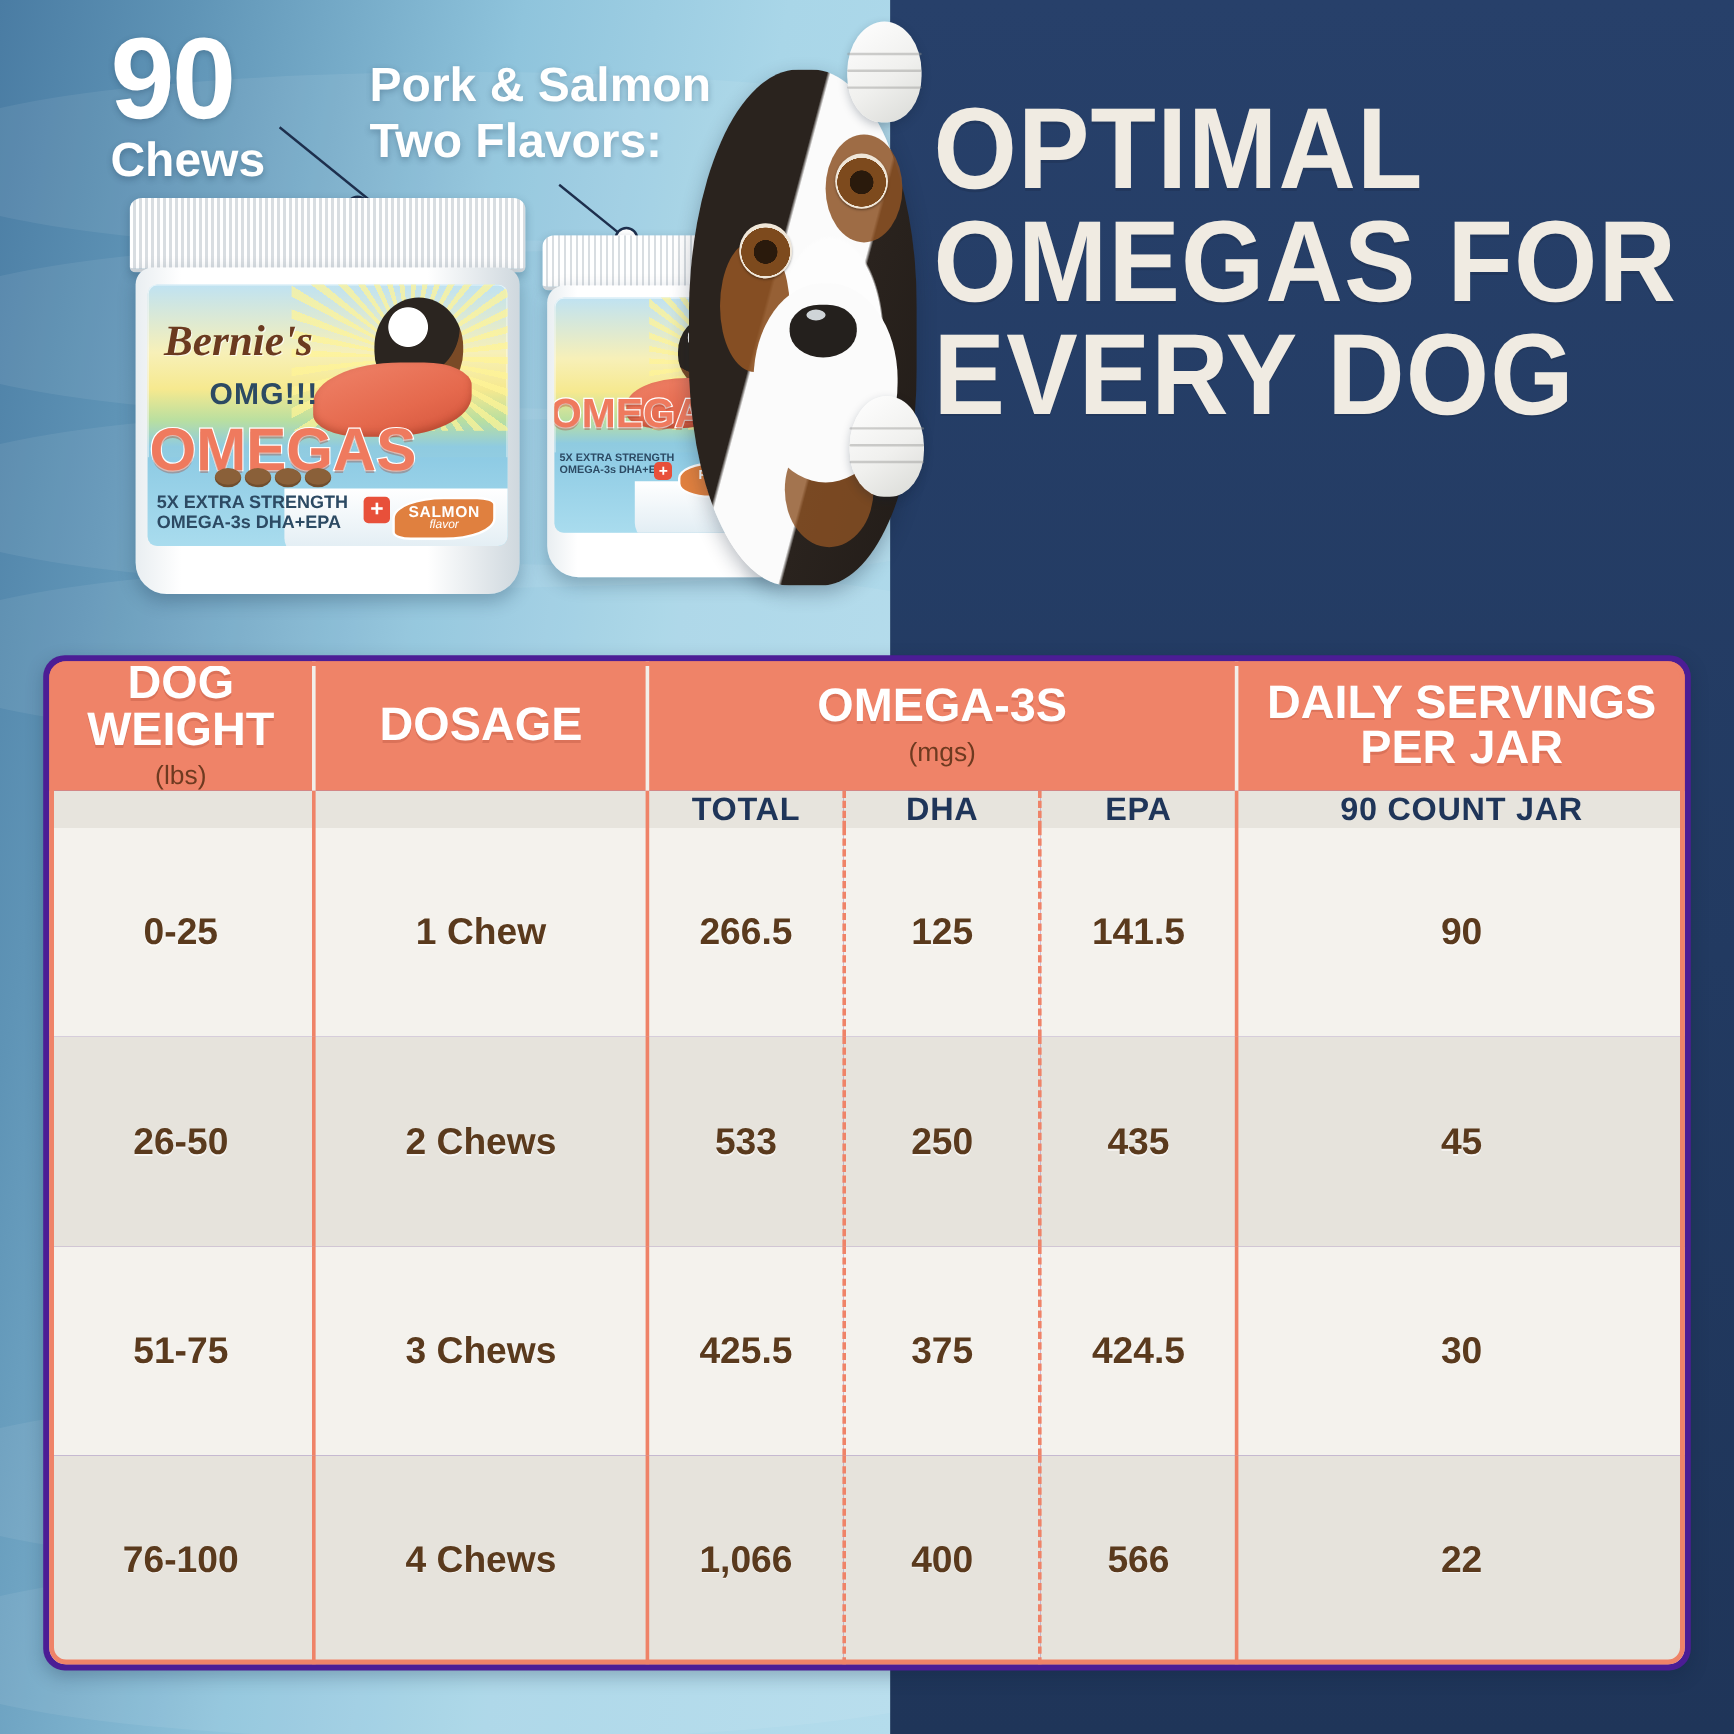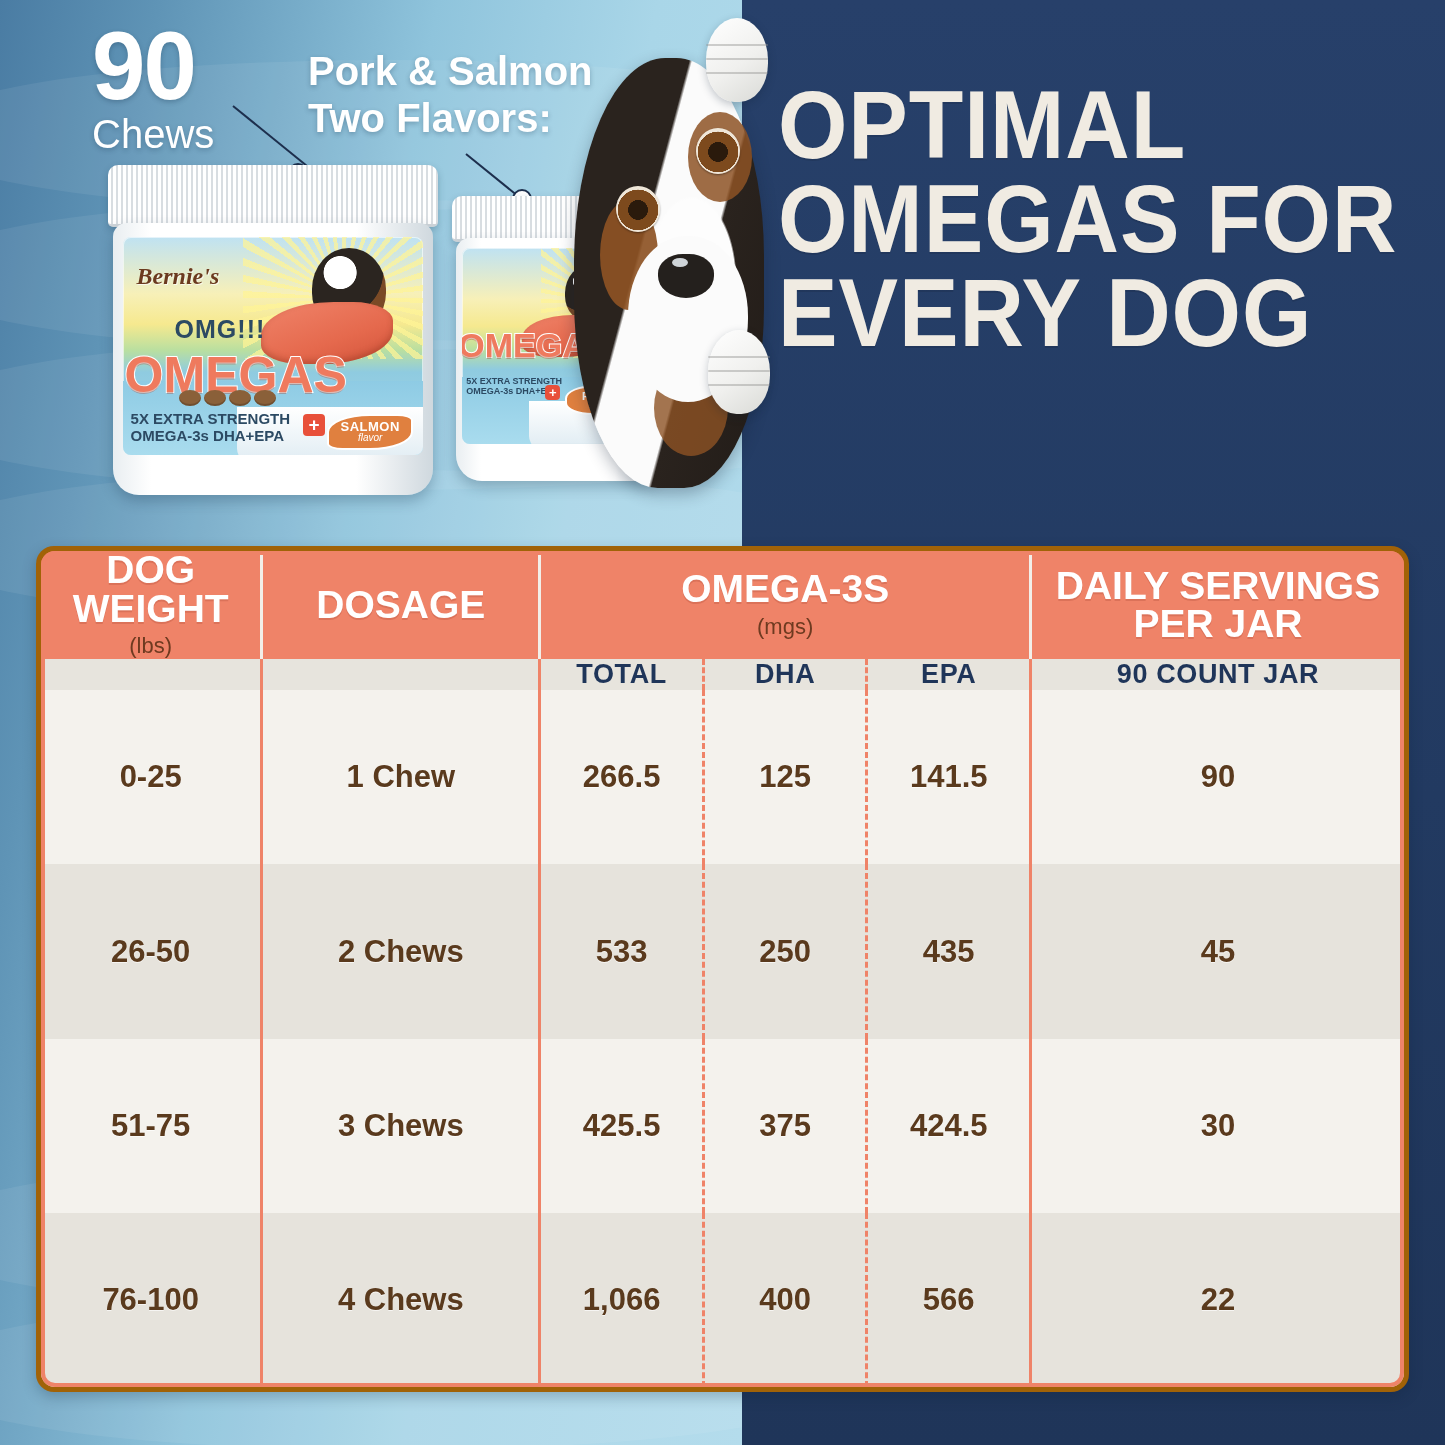--- a/index.html
+++ b/index.html
@@ -40,21 +40,21 @@
     text-shadow:0 2px 0 rgba(0,0,0,0.10);
   }
   #headline .hl { display:block; white-space:nowrap; }
 
   
   #count-block {
     position:absolute; left:92px; top:22px; color:#ffffff;
     text-shadow:0 2px 5px rgba(20,50,75,0.30);
   }
   #count-num { font-size:96px; font-weight:bold; line-height:0.92; letter-spacing:-2px; }
-  #count-label { font-size:40px; font-weight:normal; line-height:1; margin-top:4px; }
+  #count-label { font-size:40px; font-weight:bold; line-height:1; margin-top:4px; }
 
   #flavors-block {
     position:absolute; left:308px; top:48px; color:#ffffff;
     font-size:40px; font-weight:bold; line-height:1.18;
     text-shadow:0 2px 5px rgba(20,50,75,0.30);
   }
 
   .leader { position:absolute; }
   .leader-line {
     position:absolute; height:2px; background:#1d2f4d; transform-origin:left center;
@@ -170,21 +170,21 @@
     background:linear-gradient(145deg,#ffffff 0%, #f0f0ee 55%, #d9dad6 100%);
     box-shadow:0 3px 8px rgba(15,30,50,0.25);
   }
   #pk-paw-top { left:150px; top:18px; }
   #pk-paw-bot { left:152px; top:330px; }
   .pk-toe { position:absolute; width:100%; height:2px; background:rgba(150,150,148,.45); border-radius:2px; }
 
   
   #table-wrap {
     position:absolute; left:36px; top:546px; width:1373px; height:846px;
-    background:#a16207;
+    background:#4c1d95;
     border-radius:18px;
     padding:5px;
     box-shadow:0 5px 14px rgba(10,30,55,0.25);
   }
   #table {
     width:100%; height:100%;
     border-collapse:collapse;
     border-radius:14px; overflow:hidden;
     outline:4px solid #ef8368; outline-offset:-4px;
     table-layout:fixed;
@@ -280,21 +280,21 @@
 
 <div class="jar" id="jar-front" style="left:108px; top:165px; width:330px; height:330px;">
   <div class="jar-cap" style="width:330px; height:62px;"></div>
   <div class="jar-body" style="left:5px; top:58px; width:320px; height:272px;">
     <div class="jar-label" style="top:14px; height:218px;">
       <div class="sunburst"></div>
       <div class="lbl-water"></div>
       <div class="lbl-boat" style="left:38%; bottom:-16%; width:86%; height:38%;"></div>
       <div class="dog-pic" style="left:63%; top:5%;  width:74px; height:82px;"></div>
       <div class="fish-pic" style="left:46%; top:30%; width:132px; height:62px;"></div>
-      <div class="lbl-brand" style="left:14px; top:12%; font-size:24px;">Bernie's</div>
+      <div class="lbl-brand" style="left:14px; top:12%; font-size:36px;">Bernie's</div>
       <div class="lbl-omg" style="left:52px; top:36%; font-size:25px;">OMG!!!</div>
       <div class="lbl-omegas" style="left:2px; top:50%; font-size:50px;">OMEGAS</div>
       <div class="chews-dots" style="left:56px; top:70%;">
         <div class="chew-dot" style="width:22px;height:16px;"></div>
         <div class="chew-dot" style="width:22px;height:16px;"></div>
         <div class="chew-dot" style="width:22px;height:16px;"></div>
         <div class="chew-dot" style="width:22px;height:16px;"></div>
       </div>
       <div class="lbl-strength" style="left:8px; top:80%; font-size:15px;">
         <div>5X EXTRA STRENGTH</div>

